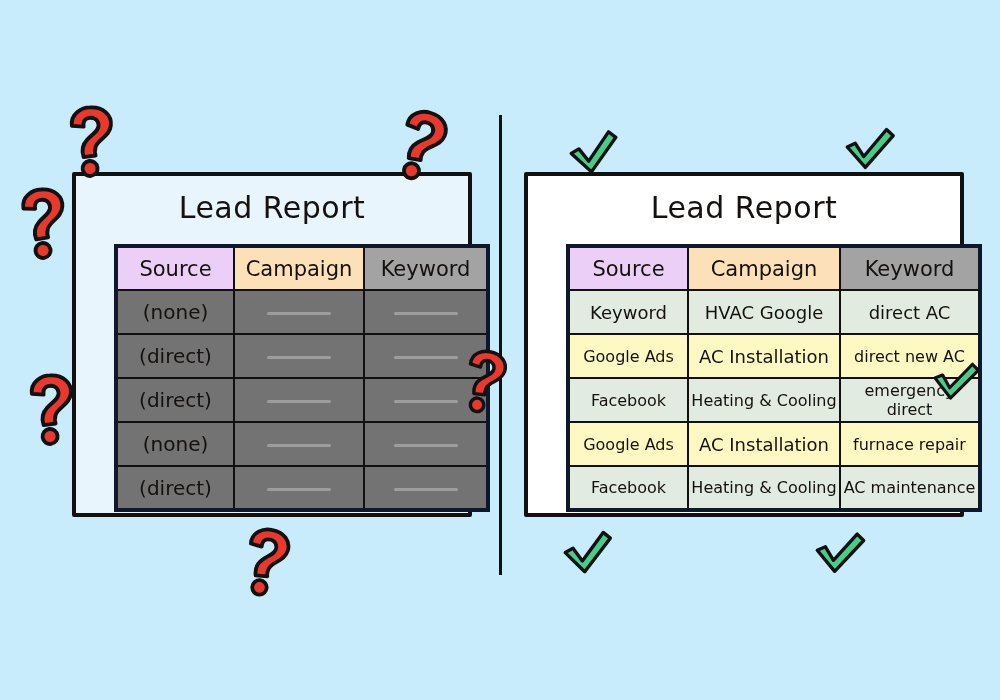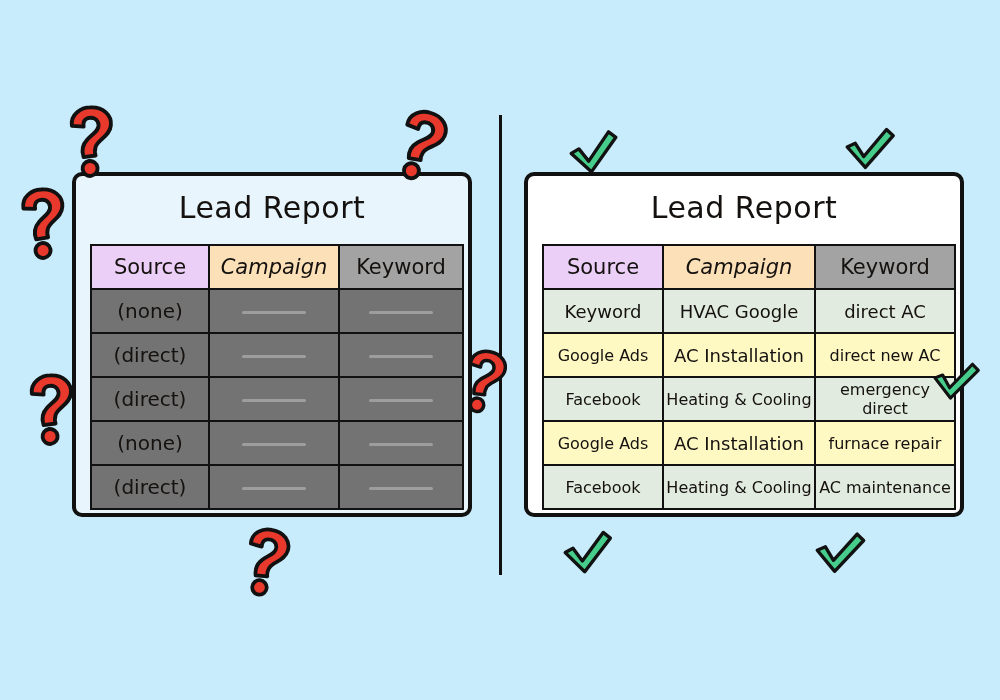--- a/index.html
+++ b/index.html
@@ -19,21 +19,21 @@
     position: absolute;
     inset: 0;
     width: 1000px;
     height: 700px;
   }
 
   
   .card {
     position: absolute;
     border: 4px solid #111;
-    border-radius: 10px;
+    border-radius: 2px;
     box-sizing: border-box;
   }
   .card-left {
     left: 72px;
     top: 172px;
     width: 400px;
     height: 345px;
     background: #e8f5fc;
   }
   .card-right {
@@ -55,22 +55,23 @@
     color: #14110f;
     letter-spacing: 0.5px;
     font-weight: 400;
   }
 
   
   .tbl {
     position: absolute;
     border-collapse: collapse;
     table-layout: fixed;
-    border: 1px solid #0f172a;
+    border: 4px solid #0f172a;
     box-sizing: border-box;
+    margin-left: 24px;
   }
   .tbl td, .tbl th {
     border: 2px solid #111;
     padding: 0;
     height: 44px;
     text-align: center;
     vertical-align: middle;
     font-weight: 400;
     color: #14110f;
     font-family: "DejaVu Sans", sans-serif;
@@ -80,21 +81,21 @@
   
   .tbl-left {
     left: 14px;
     top: 68px;
     width: 372px;
   }
   .tbl-left th { font-size: 21px; }
   .tbl-left td { font-size: 20px; background: #737373; }
 
   .hdr-source   { background: #eccff7; }
-  .hdr-campaign { background: #fbe0b8; font-style: italic; }
+  .hdr-campaign { background: #fbe0b8; }
   .hdr-keyword  { background: #a3a3a3; }
 
   .dash {
     display: inline-block;
     width: 64px;
     height: 3px;
     background: #9d9d9d;
     border-radius: 2px;
     vertical-align: middle;
   }

